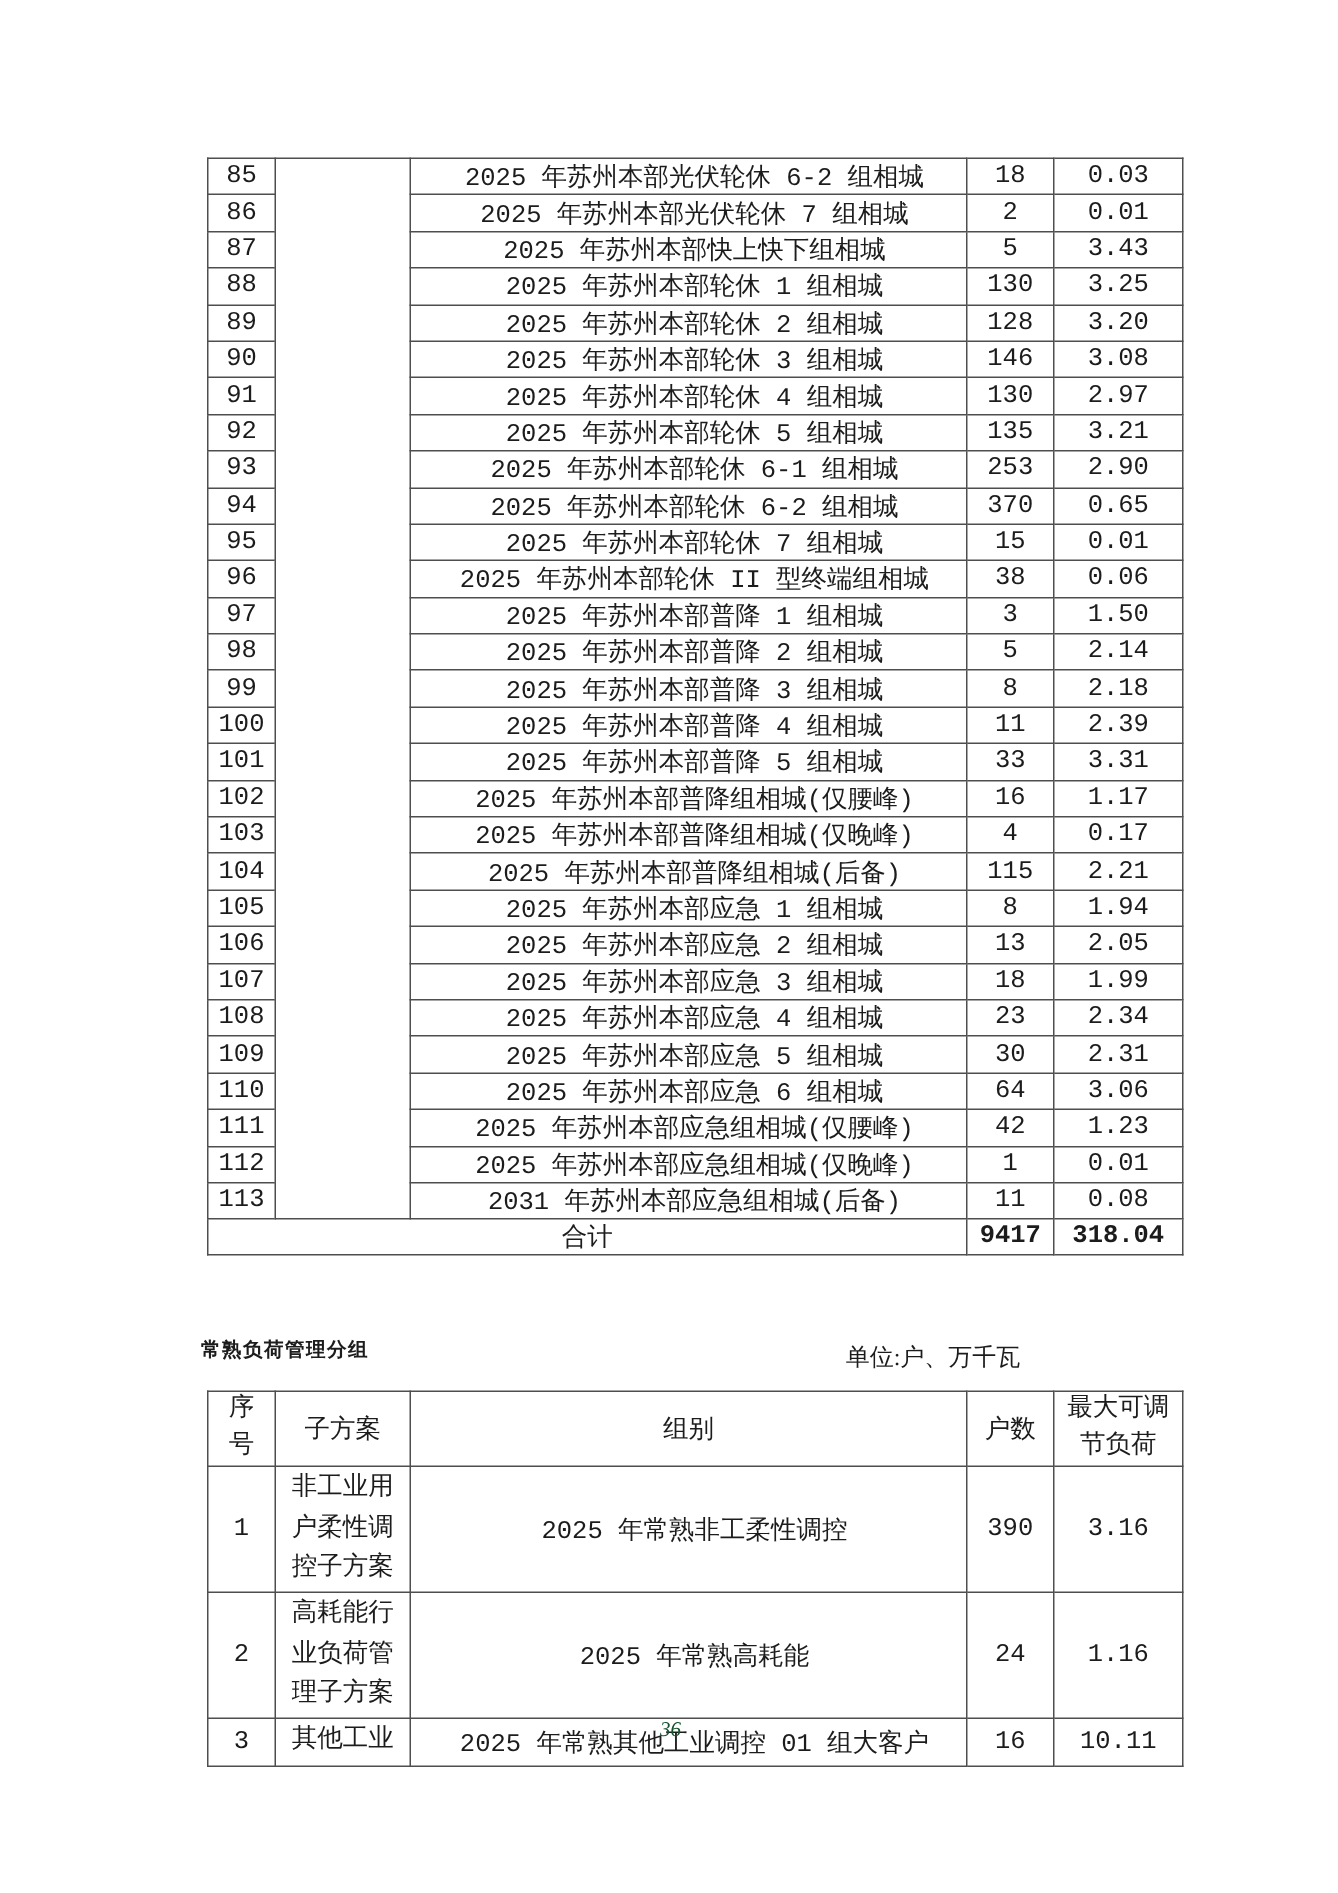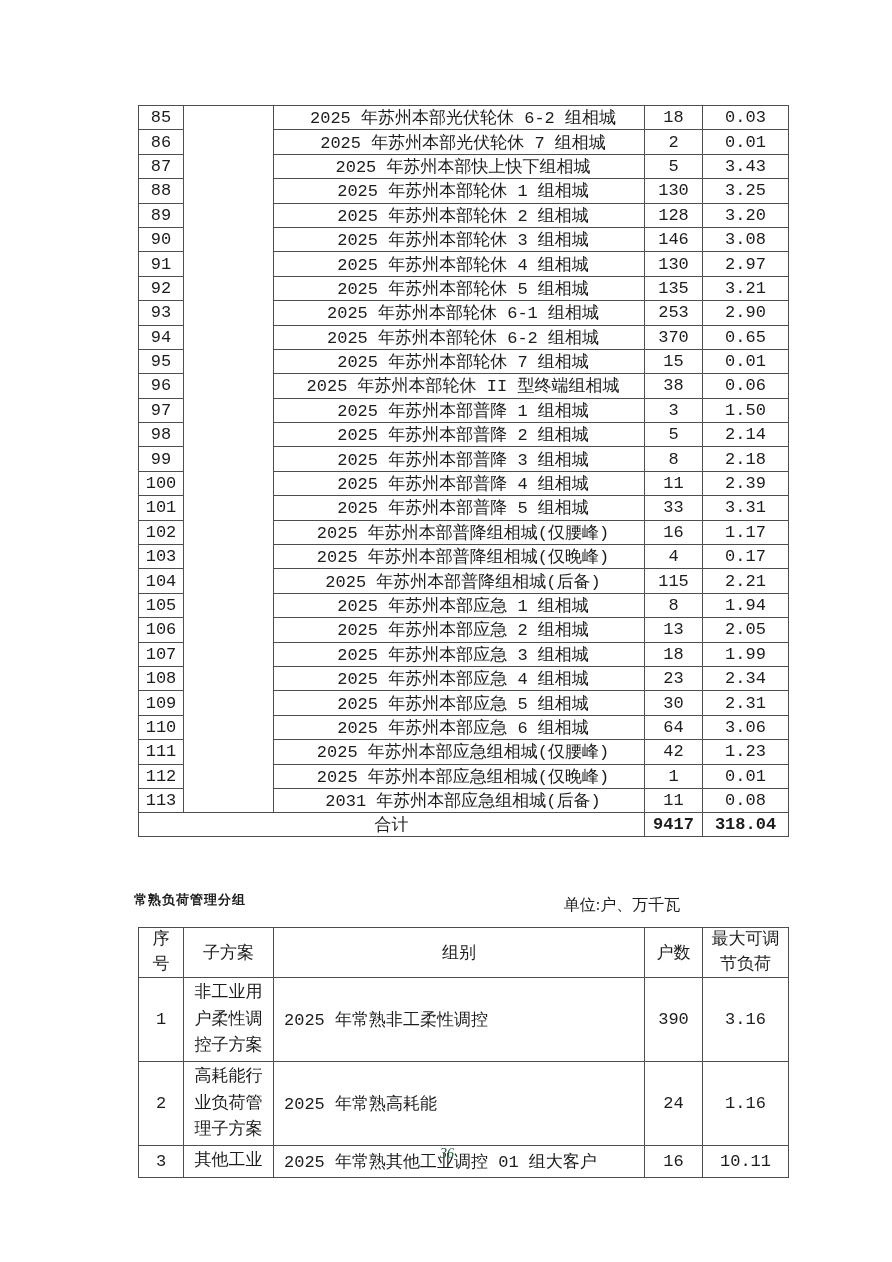--- a/index.html
+++ b/index.html
@@ -36,21 +36,21 @@
   .unit-note{
     position:absolute;top:895px;left:472px;width:300px;
     text-align:center;font-size:16px;
   }
   
   #changshu-table{top:927px;}
   #changshu-table thead tr{height:46px;}
   #changshu-table tbody tr:nth-child(1){height:73px;}
   #changshu-table tbody tr:nth-child(2){height:71px;}
   #changshu-table tbody tr:nth-child(3){height:24px;}
-  #changshu-table .group-cell{text-align:left;padding-left:10px;}
+  #changshu-table .group-cell{text-align:center;padding-left:10px;}
   .pre-line{white-space:pre-line;line-height:1.45;}
   #changshu-table .subplan-cell{padding:2px 7px;line-height:1.55;}
   
   .page-number{
     position:absolute;top:1146px;left:122px;width:650px;
     text-align:center;font-size:14px;color:#14532d;font-style:italic;
   }
 </style>
 </head>
 <body>

